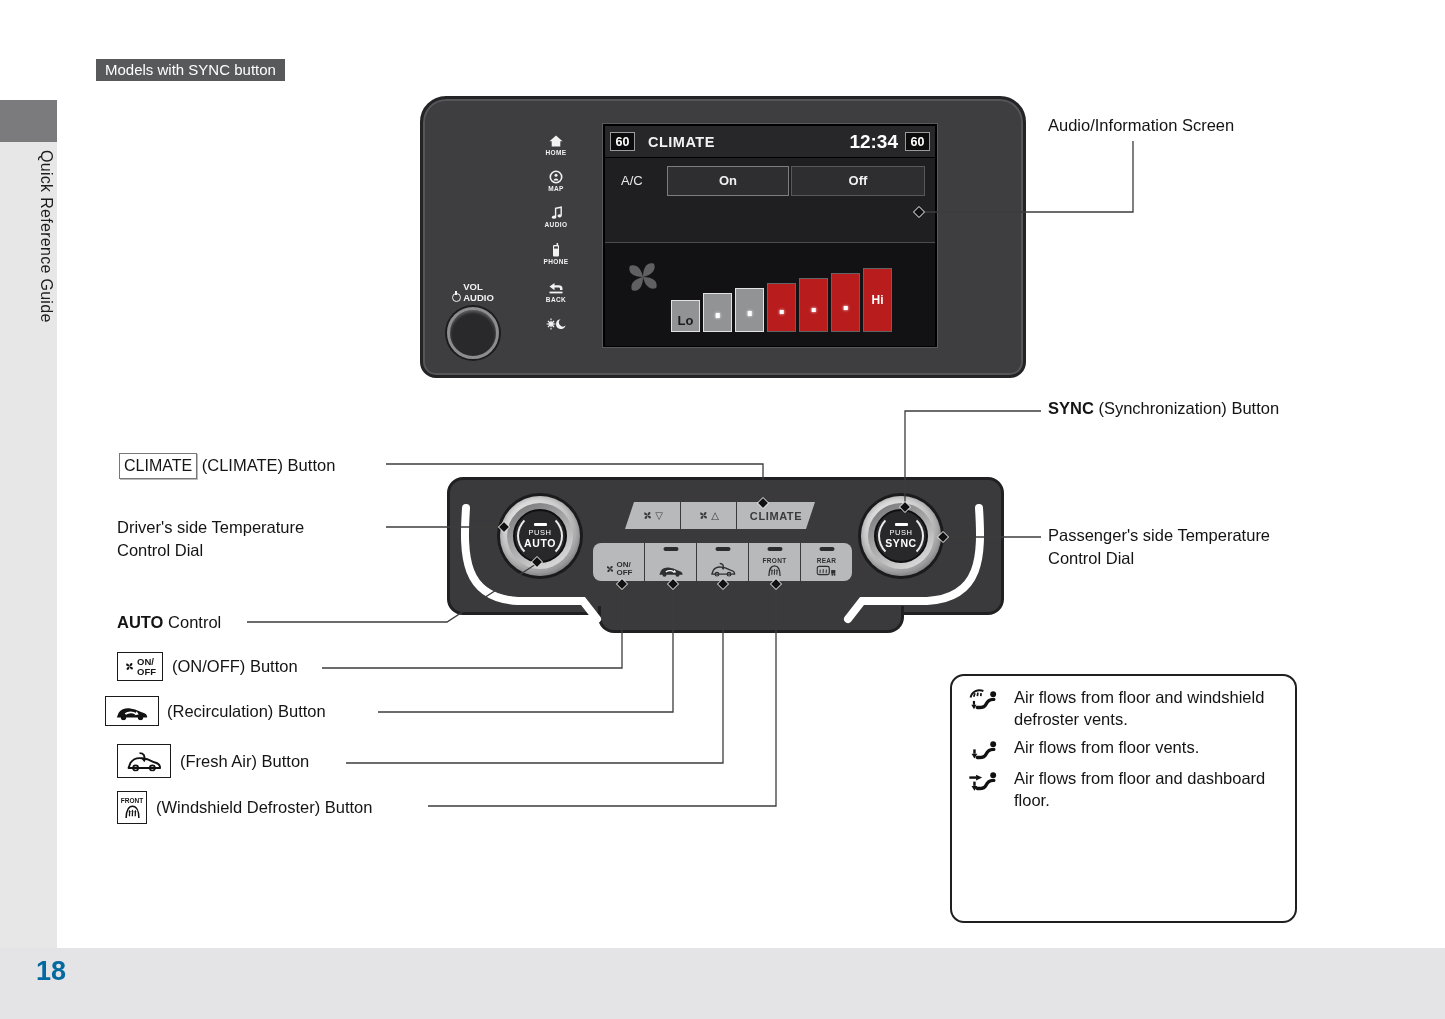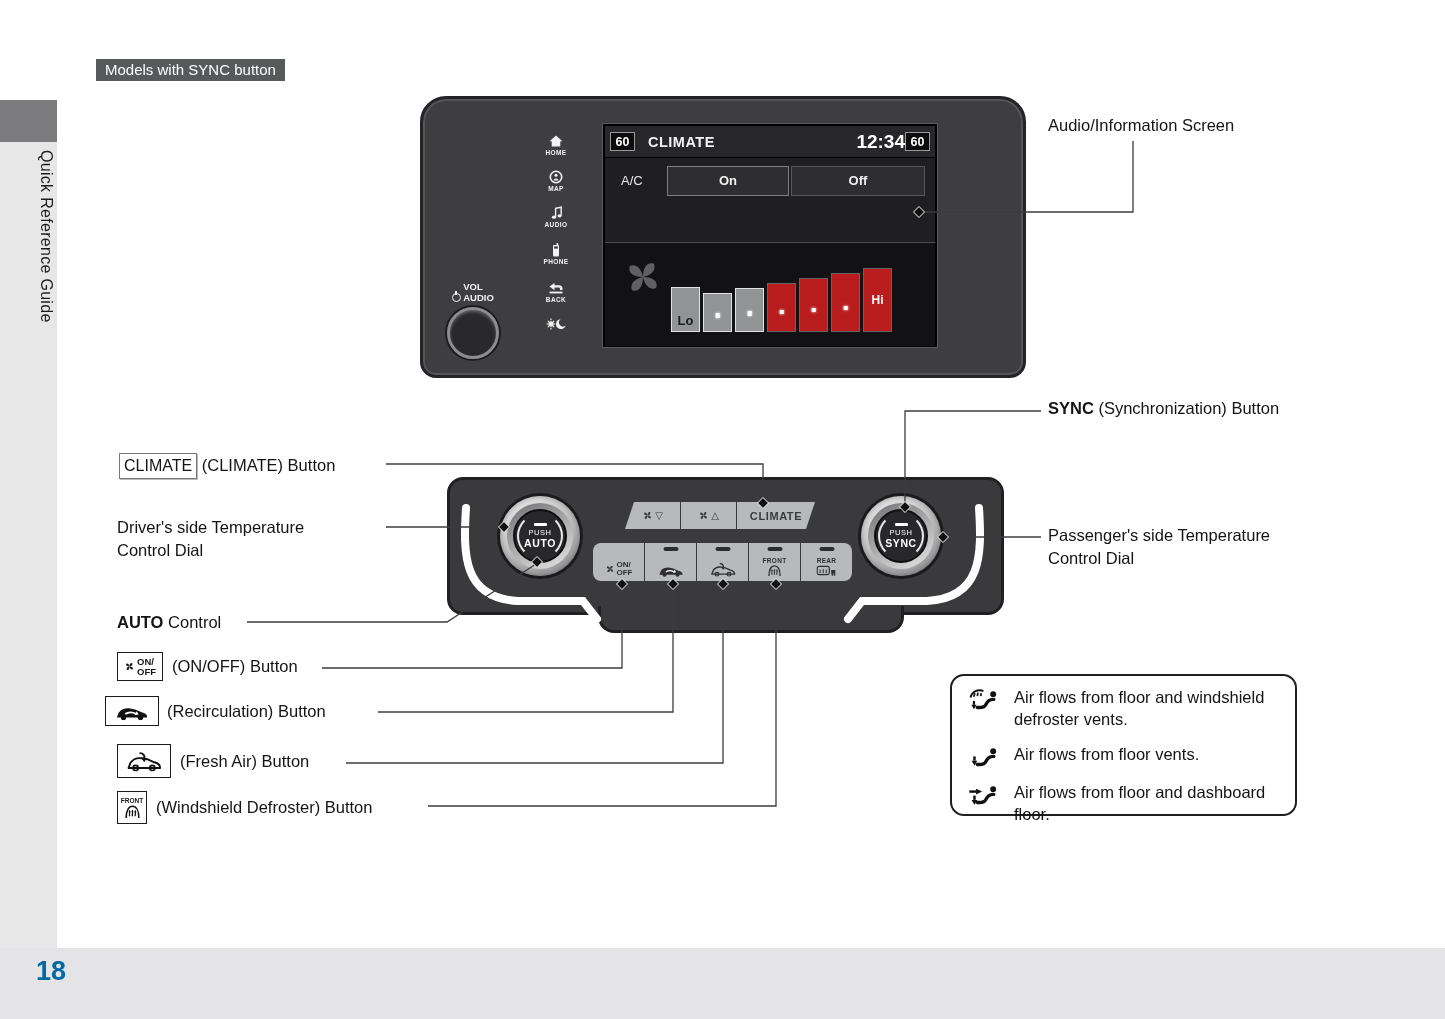--- a/index.html
+++ b/index.html
@@ -33,21 +33,21 @@
   .knob{position:absolute;left:24px;top:208px;width:46px;height:46px;border-radius:50%;
         background:#29292b;border:3px solid #8d8d8f;box-shadow:0 0 0 2px #1c1c1e, inset 0 2px 3px rgba(255,255,255,.25);}
 
   
   .screen{position:absolute;left:180px;top:25px;width:330px;height:219px;background:#161618;
           border:2px solid #000;box-shadow:0 0 0 1px #5a5a5c;}
   .scr-header{height:31px;background:#27272a;display:flex;align-items:center;padding:0 5px;border-bottom:1px solid #000;}
   .temp-box{min-width:25px;height:19px;border:1.5px solid #9b9b9d;background:#0c0c0c;color:#fff;
             font-weight:bold;font-size:12.5px;display:flex;align-items:center;justify-content:center;padding:0 2px;box-sizing:border-box;}
   .scr-title{color:#f2f2f2;font-weight:bold;font-size:14.5px;margin-left:13px;letter-spacing:.5px;}
-  .scr-clock{margin-left:auto;color:#fff;font-weight:bold;font-size:19px;margin-right:0;}
+  .scr-clock{margin-left:auto;color:#fff;font-weight:bold;font-size:19px;margin-right:7px;}
   .scr-rows{background:#1f1f21;height:81px;border-bottom:1px solid #4c4c4e;padding:3px 0 0 16px;}
   .ac-row,.mode-row{display:flex;align-items:center;height:39px;}
   .row-label{color:#e8e8e8;font-weight:normal;font-size:13px;width:46px;}
   .ac-btn{width:120px;height:28px;margin-right:2px;display:flex;align-items:center;justify-content:center;
           background:#2e2e30;border:1px solid #7d7d7f;color:#f0f0f0;font-size:13px;font-weight:bold;}
   .ac-btn.off{border-color:#58585a;width:132px;}
   .mode-btn{width:56px;height:32px;margin-right:2px;display:flex;align-items:center;justify-content:center;
             background:#29292b;border:1px solid #525254;color:#ececec;}
   .mode-btn.selected{background:#77797b;border-color:#9c9c9e;}
   .fan-area{position:relative;height:103px;background:#121214;}
@@ -96,22 +96,22 @@
   .lbl-row{display:flex;align-items:center;gap:9px;}
   .icon-box{border:1.3px solid #1a1a1a;background:#fff;display:flex;align-items:center;justify-content:center;box-sizing:border-box;}
   .ob-onoff{width:46px;height:29px;gap:2px;}
   .ob-onoff .st{font-size:9.5px;font-weight:bold;line-height:9.5px;}
   .ob-car{width:54px;height:30px;}
   .ob-car2{width:54px;height:34px;}
   .ob-front{width:30px;height:33px;flex-direction:column;}
   .ob-front .ft{font-size:6.5px;font-weight:bold;line-height:7px;}
 
   
-  .legend{left:950px;top:674px;width:347px;height:142px;border:2px solid #1f1f1f;border-radius:14px;
-          box-sizing:border-box;padding:11px 12px 8px 16px;display:flex;flex-direction:column;gap:14px;}
+  .legend{left:950px;top:674px;width:347px;height:249px;border:2px solid #1f1f1f;border-radius:14px;
+          box-sizing:border-box;padding:11px 12px 8px 16px;display:flex;flex-direction:column;gap:7px;}
   .leg-row{display:flex;align-items:flex-start;}
   .leg-ic{width:32px;height:22px;margin:2px 14px 0 0;flex:none;color:#111;}
   .leg-tx{font-size:16.5px;line-height:21.5px;width:255px;}
 
   svg.overlay{position:absolute;left:0;top:0;pointer-events:none;}
 </style>
 </head>
 <body>
 
 <div id="canvas">
@@ -281,21 +281,21 @@
           <div class="row-label">A/C</div>
           <div class="ac-btn">On</div>
           <div class="ac-btn off">Off</div>
         </div>
       </div>
       <div class="fan-area">
         <svg class="fan-ic" viewBox="0 0 20 20">
             <use href="#i-fan"></use>
           </svg>
         <div class="fan-segs">
-          <div class="seg on" style="height:45px;">
+          <div class="seg on" style="height:32px;">
               <div class="lo">Lo</div>
             </div>
           <div class="seg on" style="height:39px;">
               <div class="dot"></div>
             </div>
           <div class="seg on" style="height:44px;">
               <div class="dot"></div>
             </div>
           <div class="seg" style="height:49px;">
               <div class="dot"></div>

